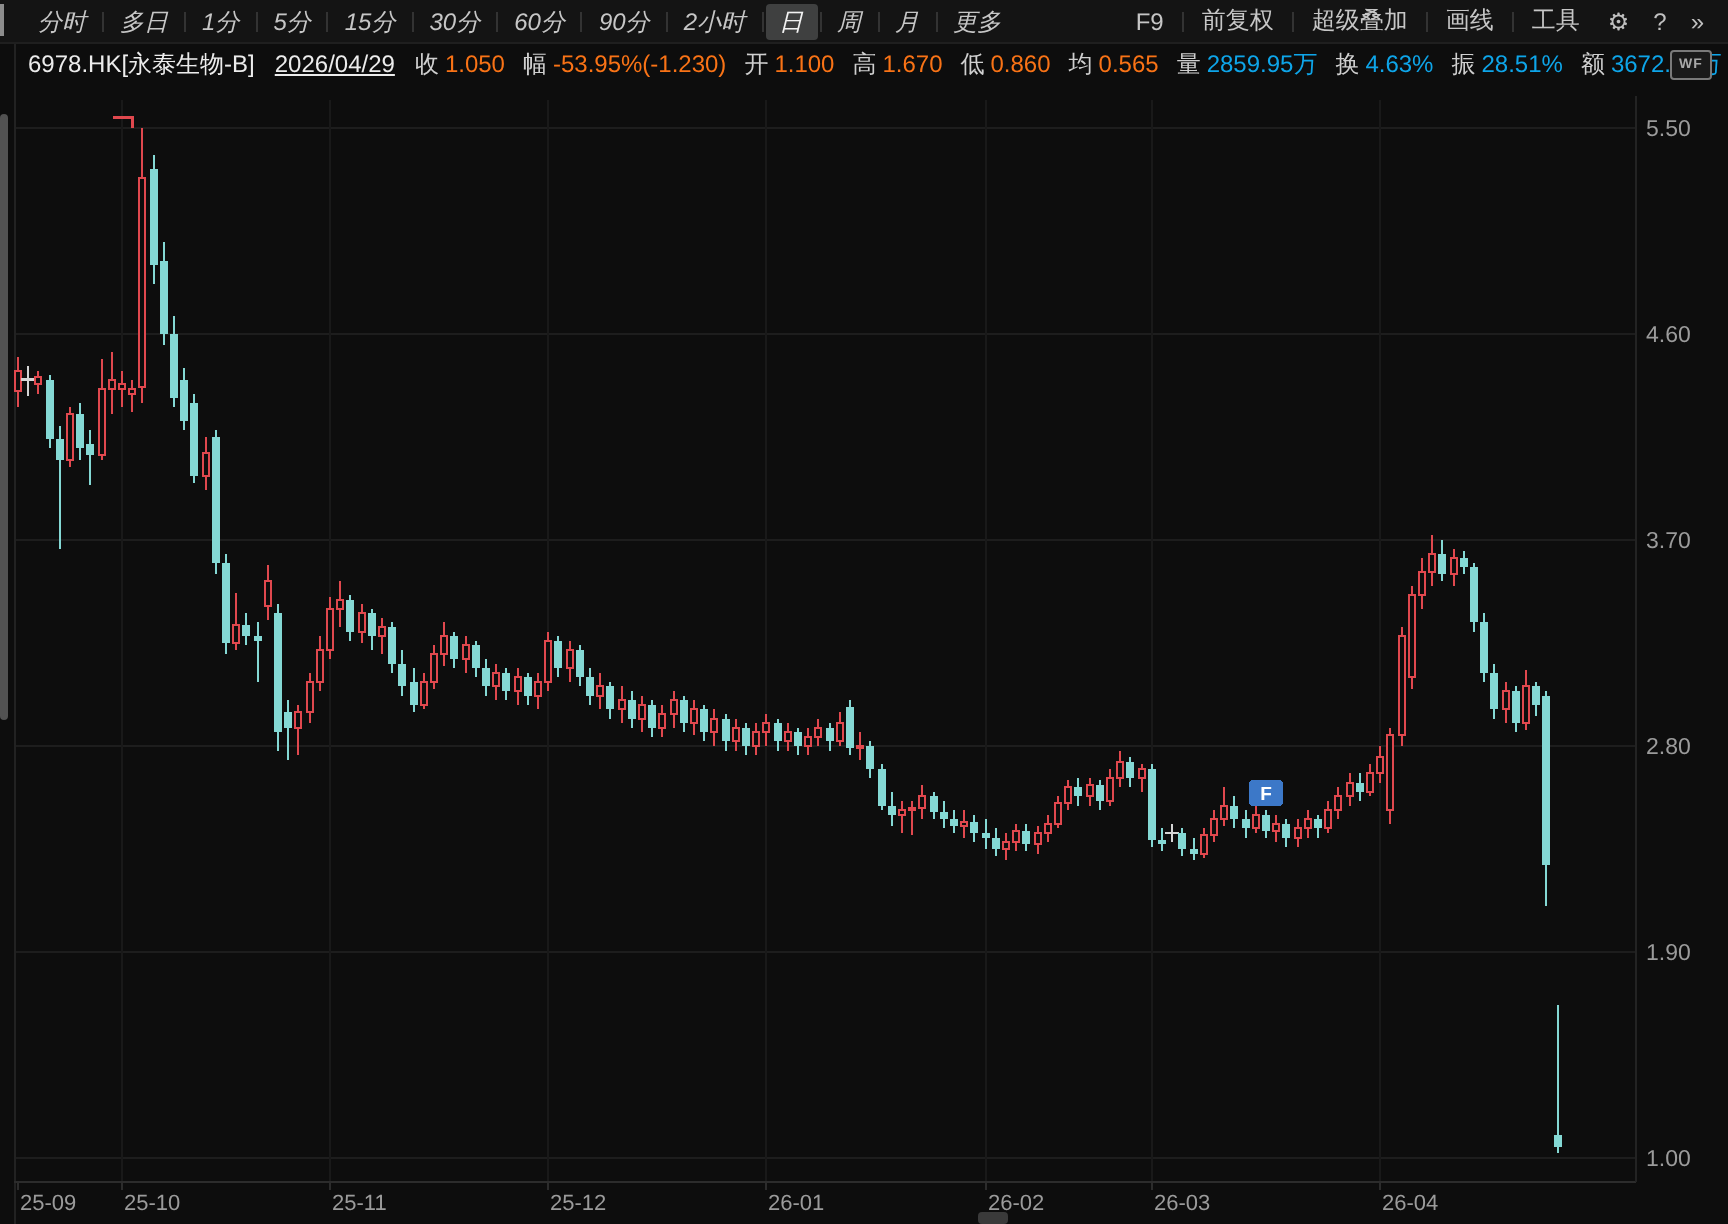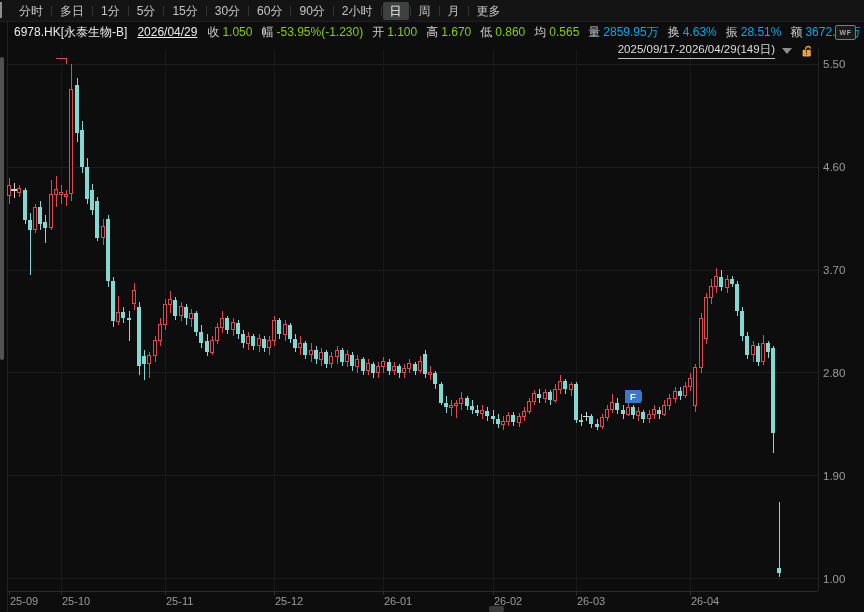--- a/index.html
+++ b/index.html
@@ -2,35 +2,35 @@
 <html><head>
 <meta charset="utf-8">
 <style>
   html,body{margin:0;padding:0;background:#0d0d0d;width:864px;height:612px;overflow:hidden;
     font-family:"Liberation Sans","DejaVu Sans",sans-serif;-webkit-font-smoothing:antialiased;}
   #app{position:relative;width:864px;height:612px;background:#0d0d0d;}
   
   .toolbar{position:absolute;left:0;top:0;right:0;height:22px;background:#141414;
     border-bottom:1px solid #1f1f1f;display:flex;align-items:center;z-index:3;
     font-size:12px;color:#c6c6c6;padding-left:12px;box-sizing:border-box;}
-  .tab{padding:1px 7px;border-radius:2px;cursor:default;white-space:nowrap;line-height:16px;}
+  .tab{padding:1px 7px;border-radius:2px;cursor:default;white-space:nowrap;line-height:16px;font-style:italic;}
   .tab.selected{background:#3f4040;color:#f2f2f2;}
   .sep{width:1px;height:10px;background:#333;margin:0 1px;flex:0 0 auto;}
   .tb-right{margin-left:auto;display:flex;align-items:center;padding-right:6px;}
   .tool{padding:1px 8px;white-space:nowrap;}
   .tb-ico{padding:0 6px;font-size:12px;color:#c0c0c0;}
   .edge-tick{position:absolute;left:0;top:2px;width:2px;height:16px;background:#8d8d8d;z-index:4;}
   
   .infobar{position:absolute;left:0;top:22px;right:0;height:20px;display:flex;align-items:center;
     font-size:12px;color:#d6d6d6;padding-left:14px;z-index:3;white-space:nowrap;}
   .infobar .sym{color:#ececec;margin-right:10px;}
   .infobar .dt{color:#ececec;margin-right:10px;text-decoration:underline;}
   .fld{margin-right:9px;}
   .fld .lb{color:#cfcfcf;margin-right:3px;}
-  .v-green{color:#84cc16;}
+  .v-green{color:#f97316;}
   .v-white{color:#0ea5e9;}
   .wf-badge{position:absolute;top:25px;right:8px;width:19px;height:13px;border:1px solid #7a7a7a;
     border-radius:2px;color:#a8a8a8;font-size:7px;font-weight:bold;display:flex;align-items:center;
     justify-content:center;z-index:4;letter-spacing:.5px;background:#1a1a1a;}
   
   .range-row{position:absolute;top:42px;right:50px;display:flex;align-items:center;z-index:4;}
   .range-text{color:#dedede;font-size:11.5px;border-bottom:1px solid #bdbdbd;padding-bottom:1px;}
   .caret{width:0;height:0;border-left:5px solid transparent;border-right:5px solid transparent;
     border-top:6px solid #8f8f8f;margin-left:7px;}
   .lock{margin-left:8px;display:flex;}
@@ -69,20 +69,36 @@
         <span class="tab">2小时</span>
         <span class="sep"></span>
         <span class="tab selected">日</span>
         <span class="sep"></span>
         <span class="tab">周</span>
         <span class="sep"></span>
         <span class="tab">月</span>
         <span class="sep"></span>
         <span class="tab">更多</span>
       </span>
+    <span class="tb-right">
+      <span id="tools-holder" style="display:flex;align-items:center;">
+          <span class="tool">F9</span>
+          <span class="sep"></span>
+          <span class="tool">前复权</span>
+          <span class="sep"></span>
+          <span class="tool">超级叠加</span>
+          <span class="sep"></span>
+          <span class="tool">画线</span>
+          <span class="sep"></span>
+          <span class="tool">工具</span>
+        </span>
+      <span class="tb-ico">⚙</span>
+      <span class="tb-ico">?</span>
+      <span class="tb-ico">»</span>
+    </span>
   </div>
 
   <div class="infobar">
     <span class="sym">6978.HK[永泰生物-B]</span>
     <span class="dt">2026/04/29</span>
     <span id="fields-holder" style="display:flex;">
         <span class="fld"><span class="lb">收</span><span class="v-green">1.050</span></span>
         <span class="fld"><span class="lb">幅</span><span class="v-green">-53.95%(-1.230)</span></span>
         <span class="fld"><span class="lb">开</span><span class="v-green">1.100</span></span>
         <span class="fld"><span class="lb">高</span><span class="v-green">1.670</span></span>
@@ -90,31 +106,20 @@
         <span class="fld"><span class="lb">均</span><span class="v-green">0.565</span></span>
         <span class="fld"><span class="lb">量</span><span class="v-white">2859.95万</span></span>
         <span class="fld"><span class="lb">换</span><span class="v-white">4.63%</span></span>
         <span class="fld"><span class="lb">振</span><span class="v-white">28.51%</span></span>
         <span class="fld"><span class="lb">额</span><span class="v-white">3672.89万</span></span>
       </span>
   </div>
 
   <div class="wf-badge">WF</div>
 
-  <div class="range-row">
-    <span class="range-text">2025/09/17-2026/04/29(149日)</span>
-    <span class="caret"></span>
-    <span class="lock">
-      <svg width="14" height="14" viewBox="0 0 14 14">
-        <path d="M6 6 V4.6 a2.4 2.4 0 0 1 4.6 -0.8" stroke="#f0a13a" stroke-width="1.4" fill="none" transform="rotate(18 8 4)"></path>
-        <rect x="2.6" y="5.8" width="8.2" height="6.6" rx="1.2" fill="#f0a13a"></rect>
-        <text x="6.7" y="11" text-anchor="middle" font-size="6.5" font-weight="bold" fill="#4a3000">!</text>
-      </svg>
-    </span>
-  </div>
 
   <div class="left-border"></div>
   <div class="left-thumb"></div>
   <div class="hscroll-thumb"></div>
 
   <svg id="chart" width="864" height="612" viewBox="0 0 864 612" style="position:absolute;left:0;top:0;z-index:1;" shape-rendering="crispEdges">
       <line x1="8" y1="64.00080000000003" x2="818" y2="64.00080000000003" stroke="#1d1d1d" stroke-width="1"></line>
       <text x="823" y="68.00080000000003" fill="#9b9b9b" font-size="11.5">5.50</text>
       <line x1="8" y1="167.00040000000007" x2="818" y2="167.00040000000007" stroke="#1d1d1d" stroke-width="1"></line>
       <text x="823" y="171.00040000000007" fill="#9b9b9b" font-size="11.5">4.60</text>

